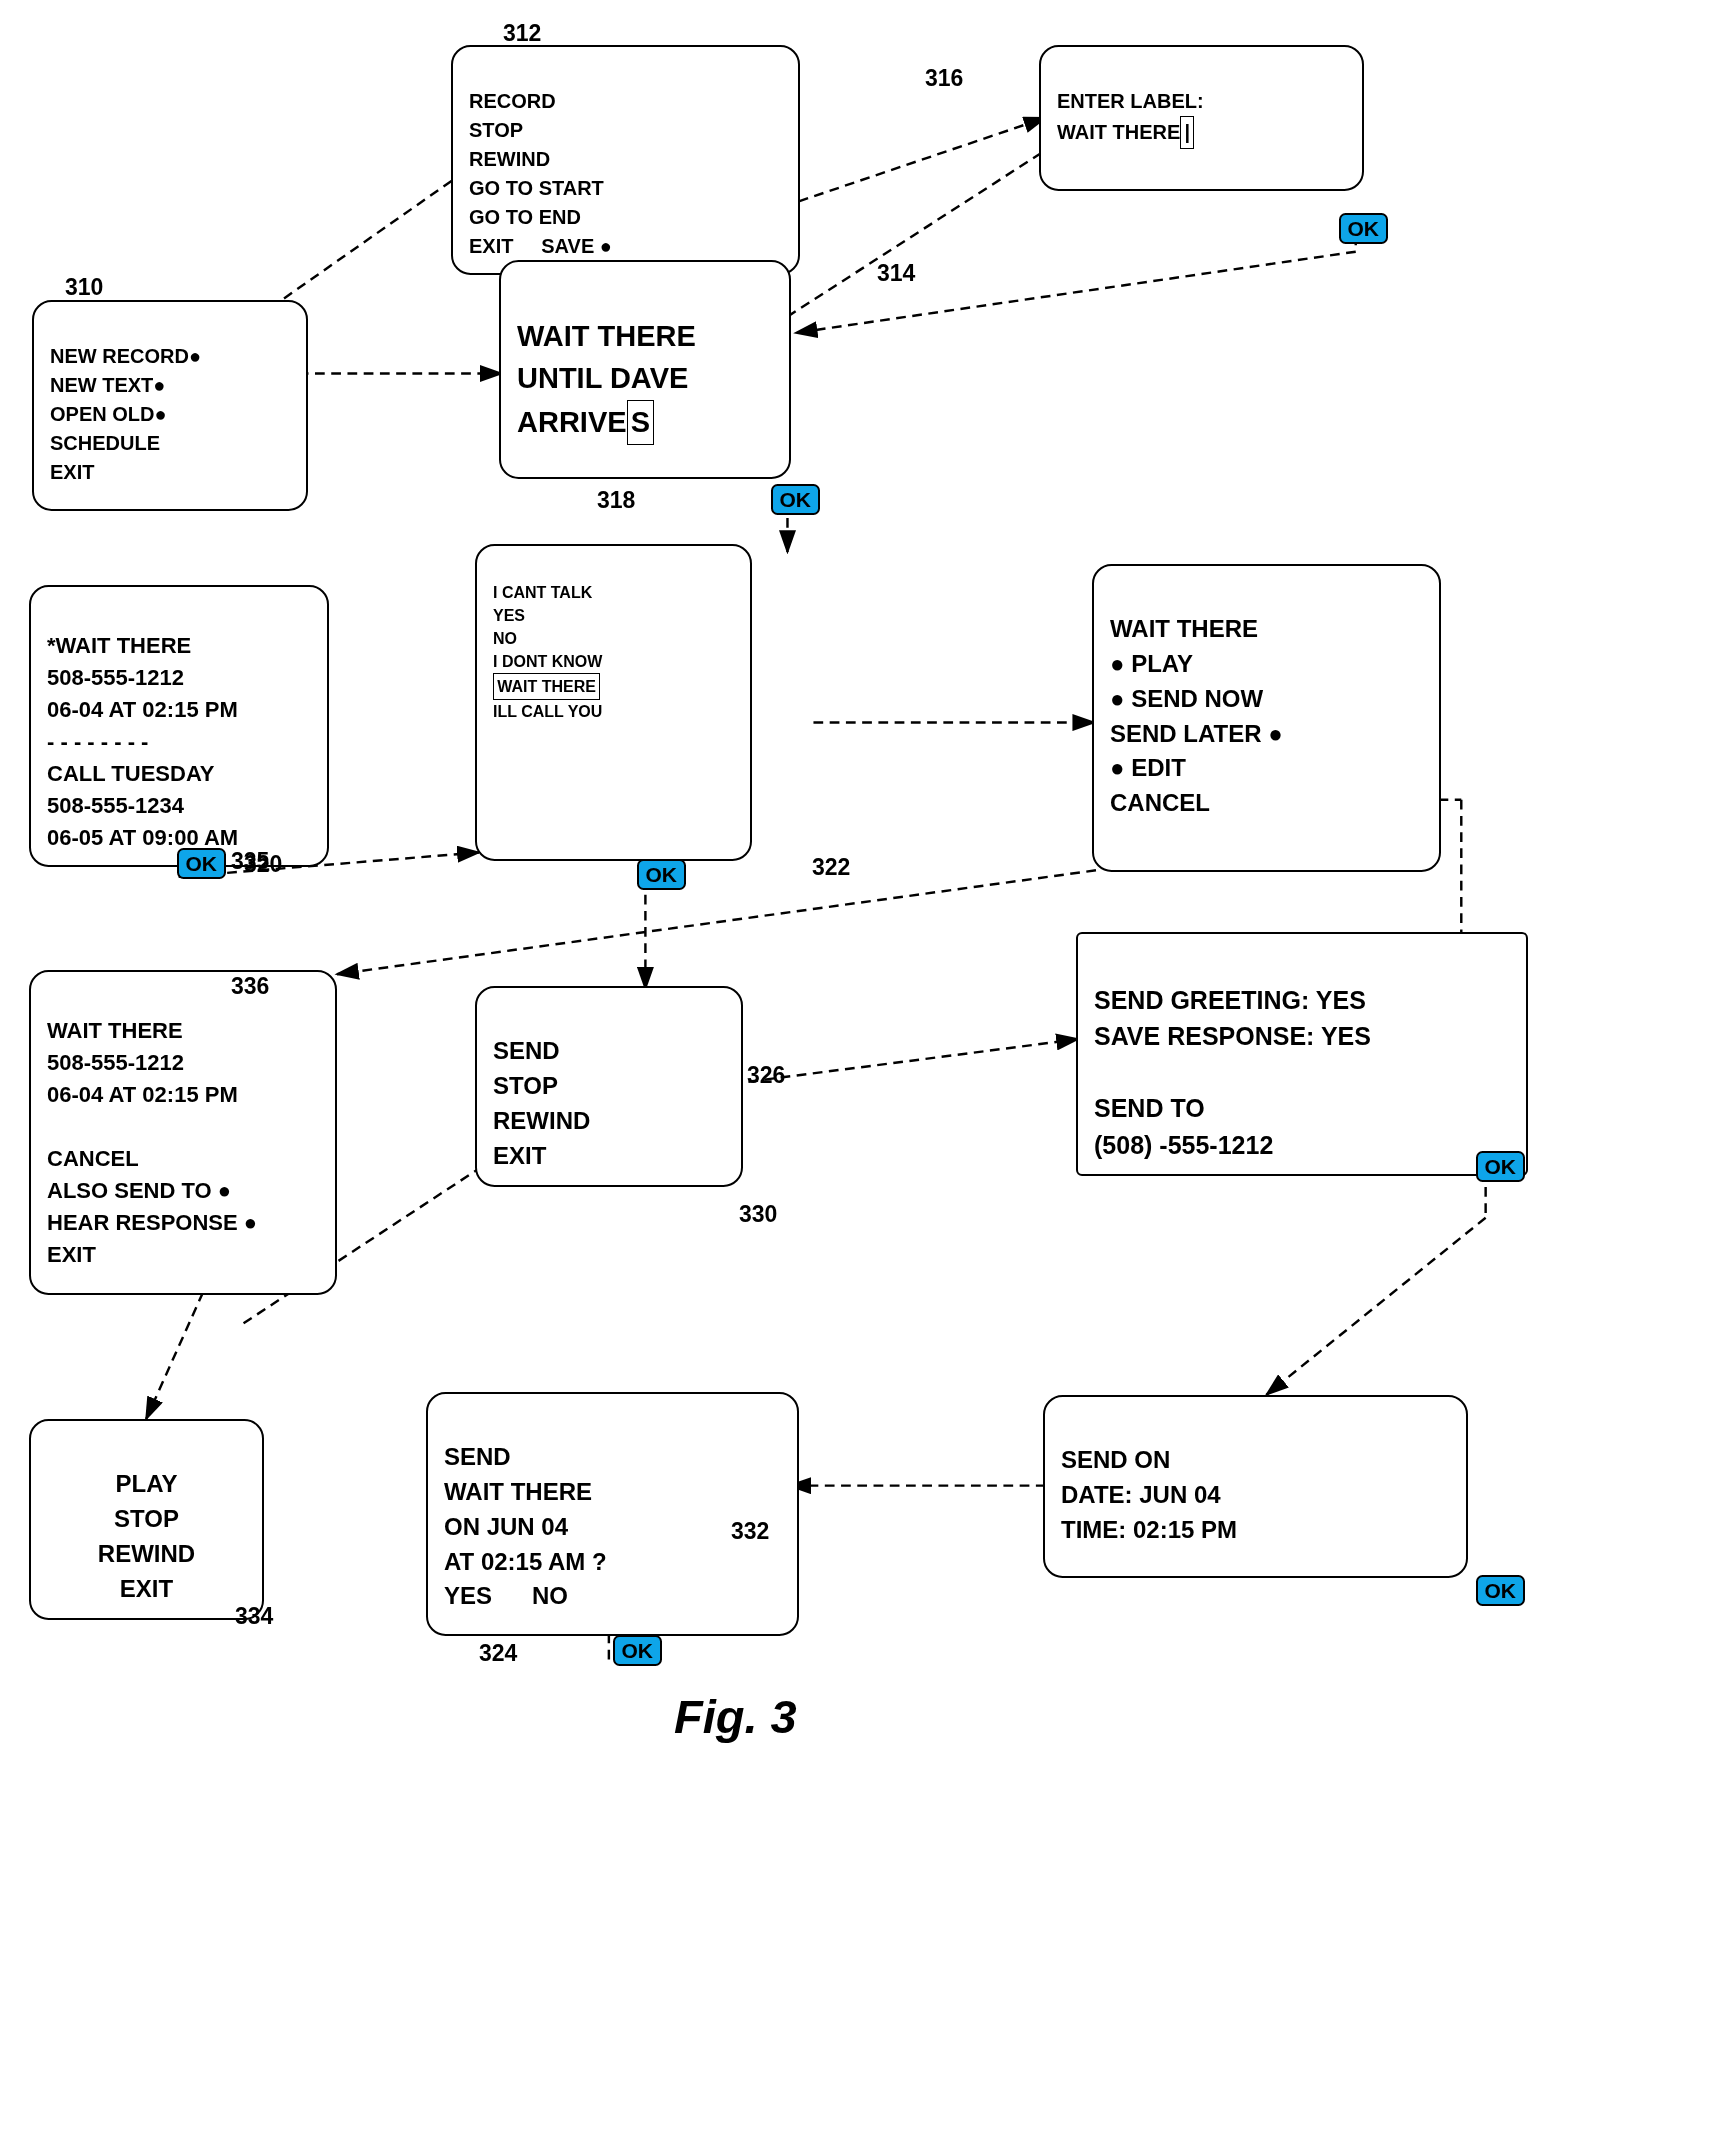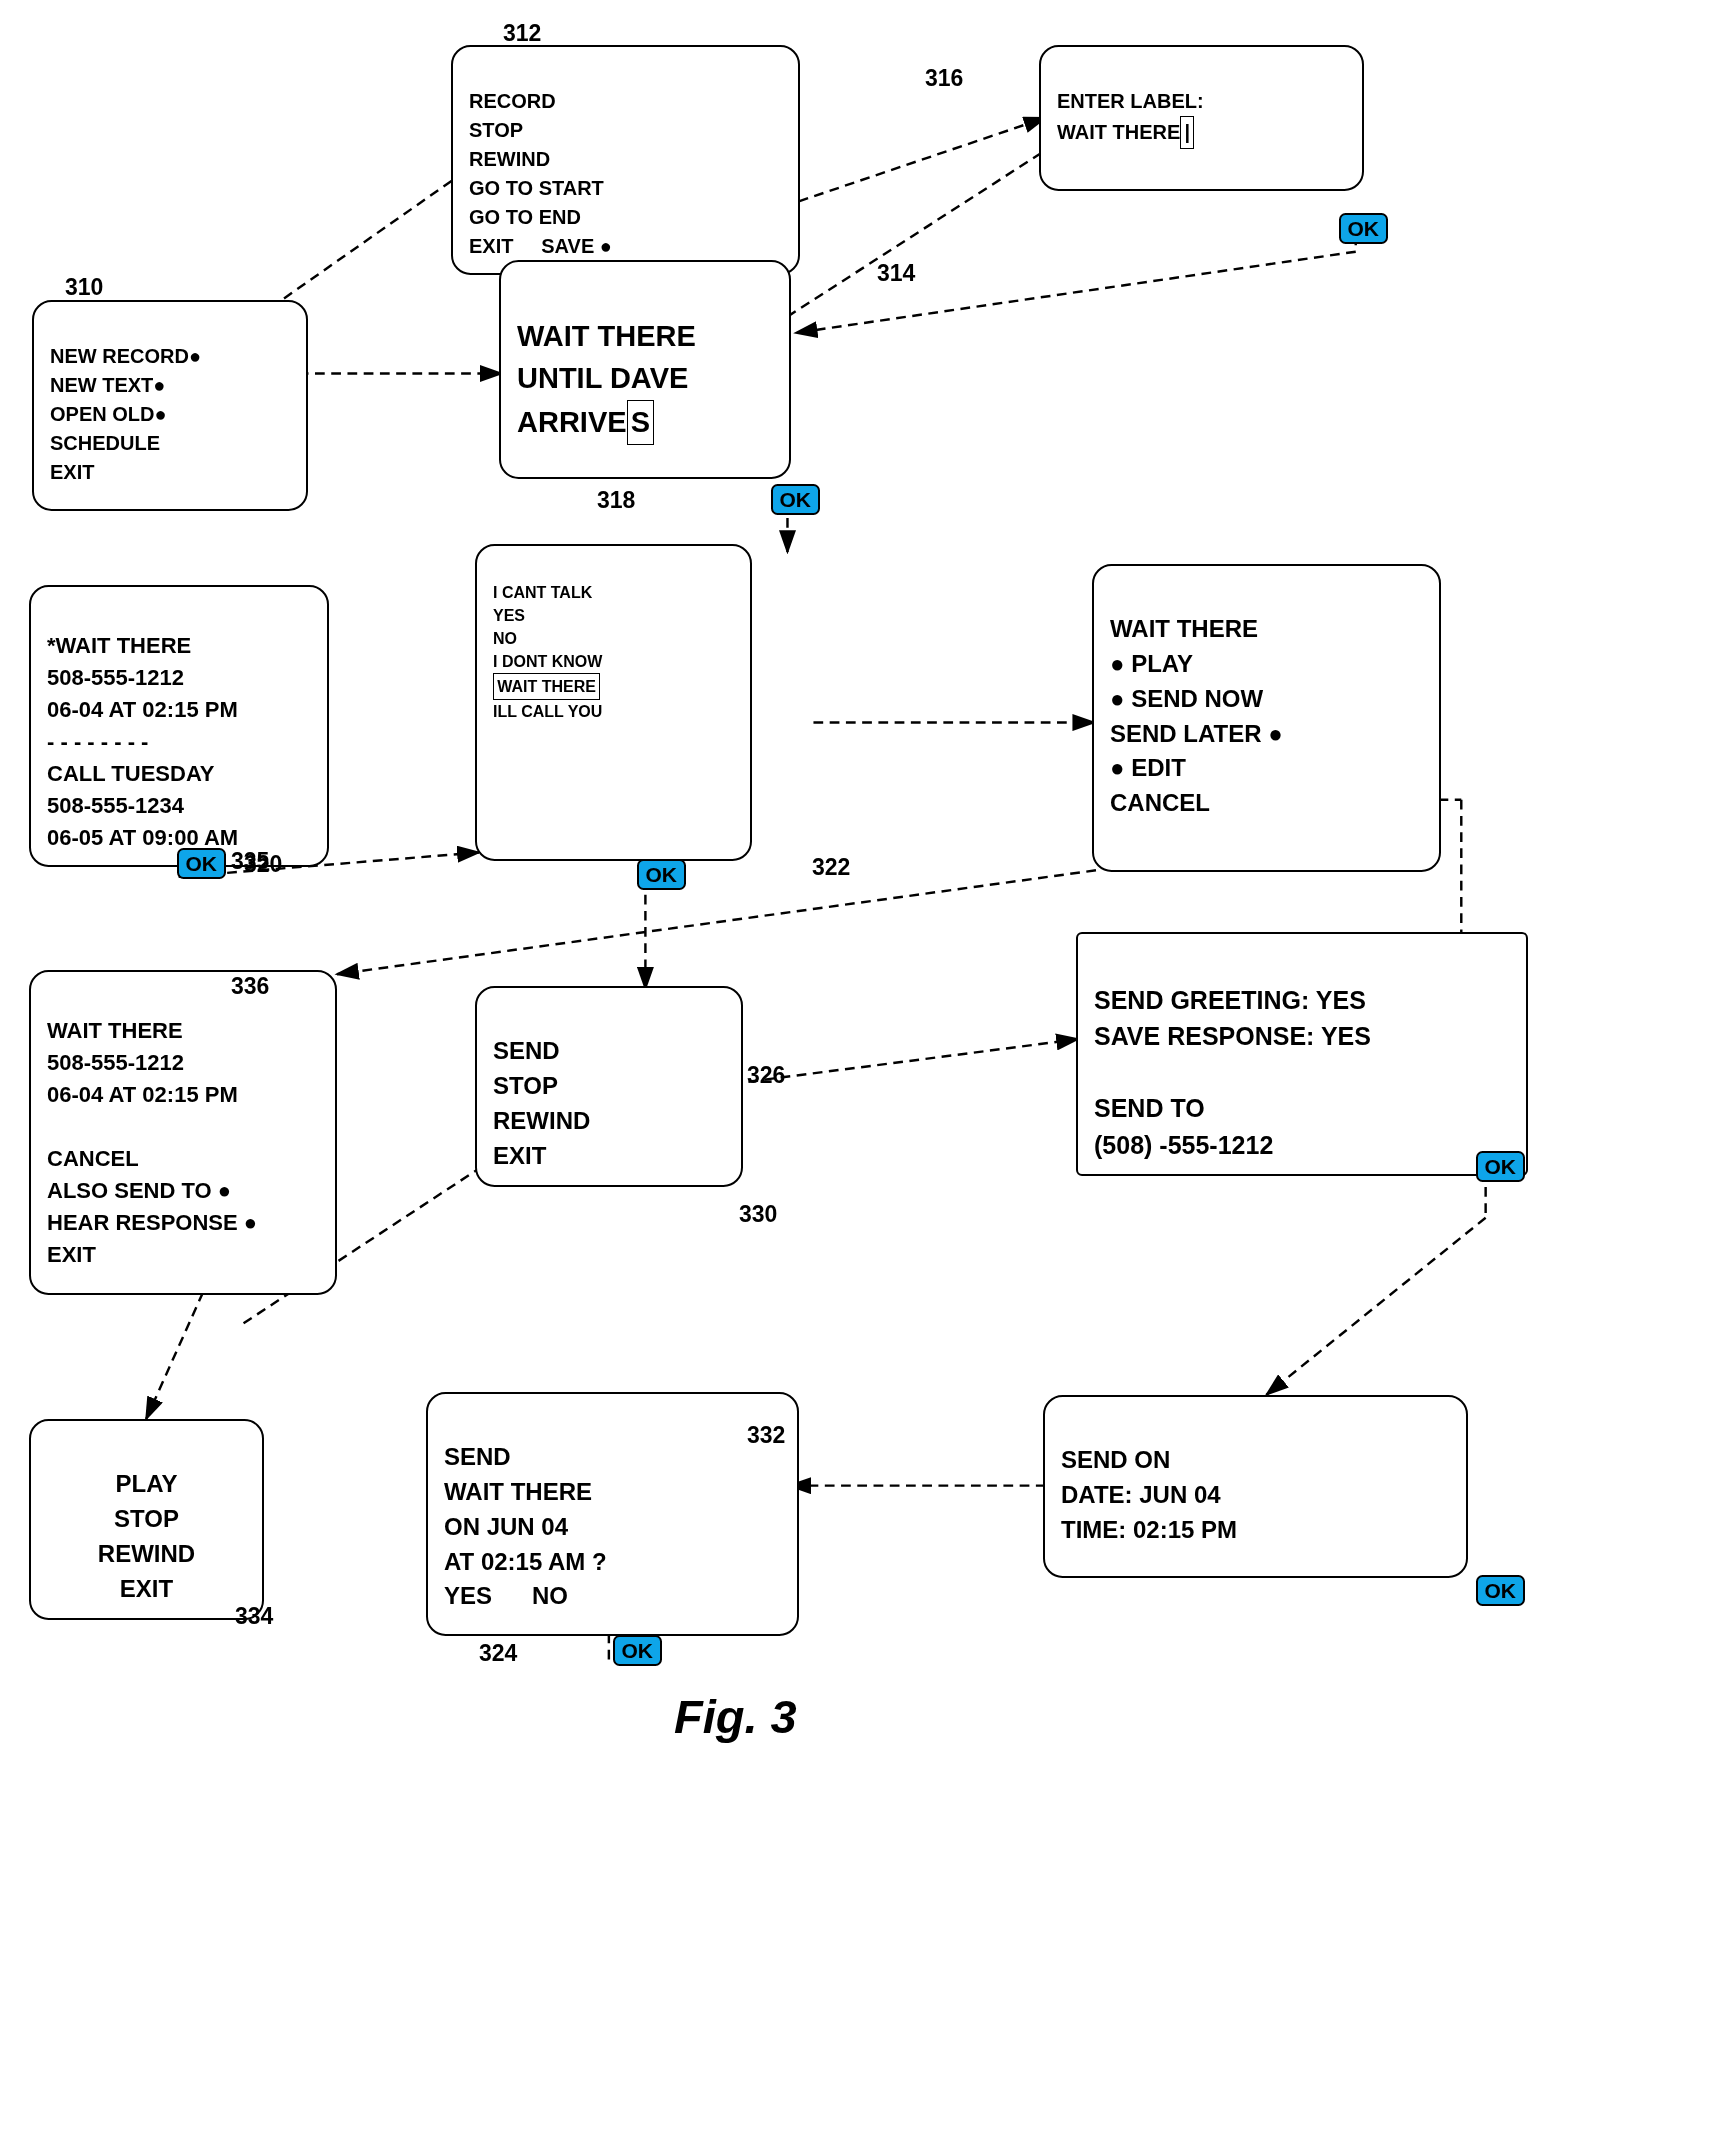--- a/index.html
+++ b/index.html
@@ -239,18 +239,18 @@
 </div>
 <span class="label-num" style="left:479px; top:1640px;">324</span>
 
 <div class="ok-badge" style="left:613px; top:1635px;">OK</div>
 
 <div class="box" style="left:1043px; top:1395px; width:425px; min-height:183px; font-size:24px;">
   <span>SEND ON
 DATE: JUN  04
 TIME:  02:15 PM</span>
 </div>
-<span class="label-num" style="left:731px; top:1422px;margin-left:16px;">332</span>
+<span class="label-num" style="left:731px; top:1518px;">332</span>
 
 <div class="ok-badge" style="left:1476px; top:1575px;">OK</div>
 
 <div class="fig-label" style="left:674px; top:1689px;">Fig. 3</div>
 
 
 </body></html>

